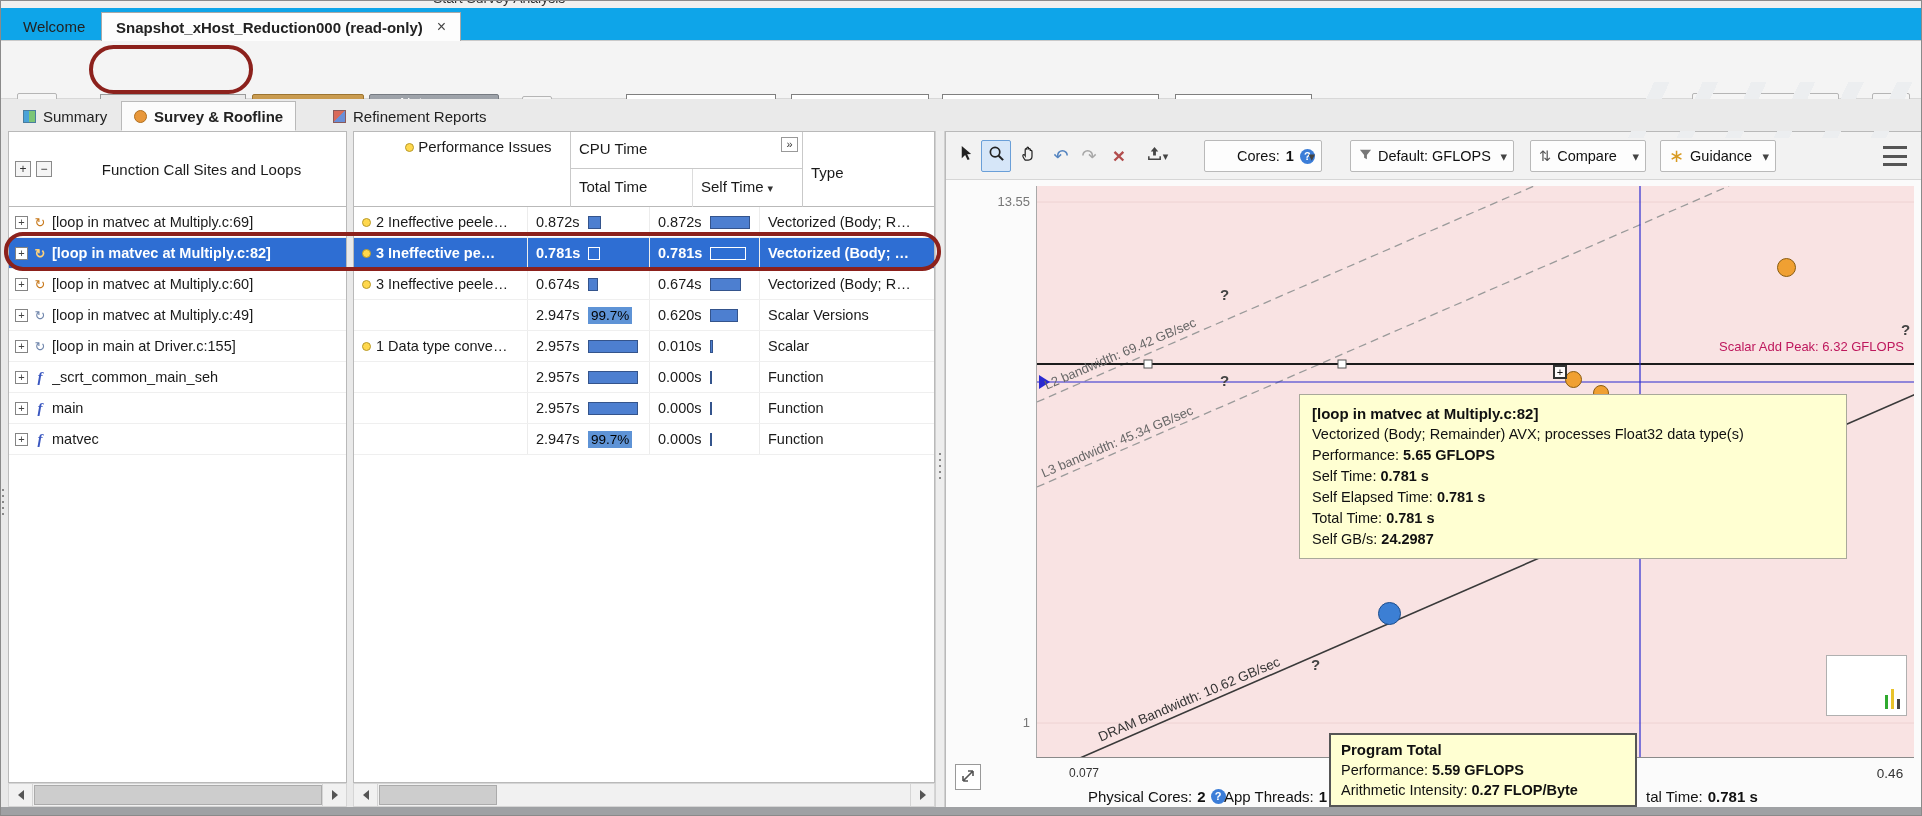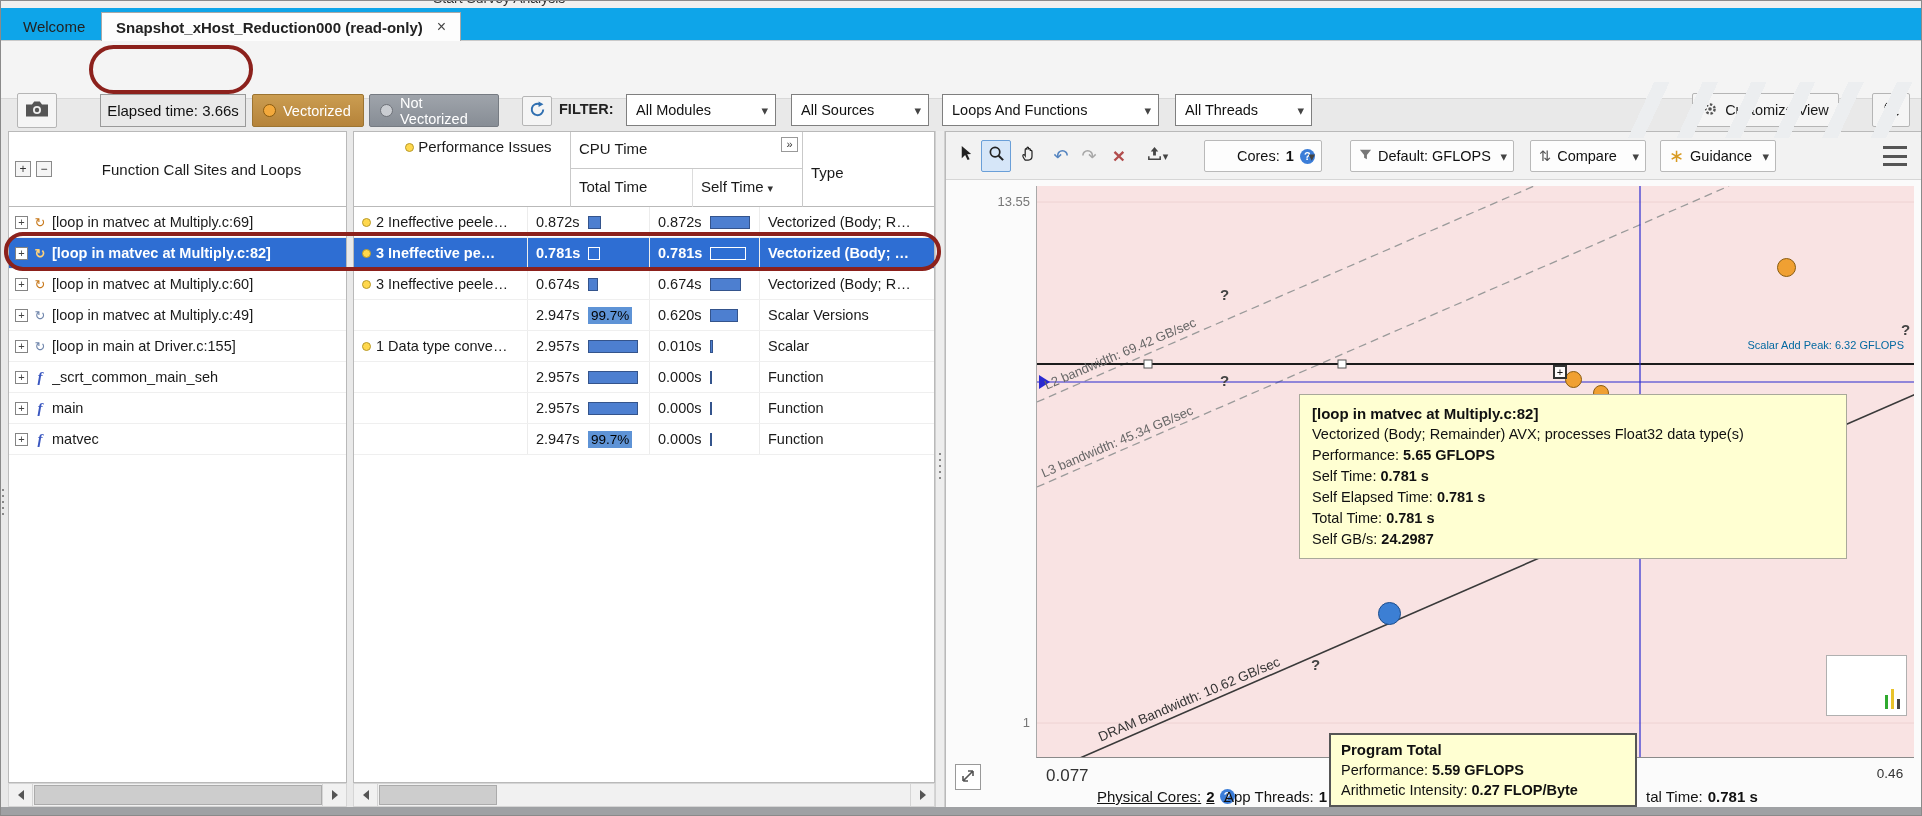--- a/index.html
+++ b/index.html
@@ -183,20 +183,34 @@
     </div>
     <div class="tbtn" style="left:1871px;top:52px;width:38px;height:34px;">
       <span><svg width="17" height="17" viewBox="0 0 18 18">
             <circle cx="7.5" cy="7.5" r="5" fill="none" stroke="#333" stroke-width="1.8"></circle>
             <line x1="11.3" y1="11.3" x2="16" y2="16" stroke="#333" stroke-width="2.2"></line>
           </svg></span>
     </div>
   </div>
   <div class="brand">INTEL ADVISOR 2019</div>
 
+  <div class="viewtabs">
+    <div class="vtab" style="left:10px;">
+      <span class="ticon" style="background:linear-gradient(90deg,#4aa3d8 50%,#7cc576 50%);border:1px solid #4a7d9e;"></span>
+      <span>Summary</span>
+    </div>
+    <div class="vtab active" style="left:120px;">
+      <span class="ticon" style="background:#e8973a;border:1px solid #b06f1e;border-radius:50%;"></span>
+      <span>Survey &amp; Roofline</span>
+    </div>
+    <div class="vtab" style="left:320px;">
+      <span class="ticon" style="background:linear-gradient(135deg,#d86a5a 50%,#6a8fd8 50%);border:1px solid #8a5a5a;"></span>
+      <span>Refinement Reports</span>
+    </div>
+  </div>
 
   <div class="np">
     <div class="np-head">
       <span class="pmh">+</span>
       <span class="pmh">−</span>
       <span class="title">Function Call Sites and Loops</span>
     </div>
     <div id="names-rows">
         <div class="trow">
           <span class="pm">+</span>
@@ -463,21 +477,21 @@
       <div class="burger">
           <div></div>
           <div></div>
           <div></div>
         </div>
     </div>
 
     <div class="axlab" style="left:30px;top:62px;width:54px;text-align:right;color:#777;">13.55</div>
     <div class="axlab" style="left:30px;top:583px;width:54px;text-align:right;color:#777;">1</div>
     <div class="axlab" style="left:96px;top:58px;writing-mode:vertical-rl;letter-spacing:1px;color:#999;">GFLOPS</div>
-    <div class="axlab" style="left:100px;top:634px;width:60px;color:#333;font-size:17px;">0.077</div>
+    <div class="axlab" style="left:108px;top:634px;width:60px;text-align:center;color:#333;font-size:12px;">0.077</div>
     <div class="axlab" style="left:914px;top:634px;width:60px;text-align:center;color:#333;font-size:13.5px;">0.46</div>
     <div class="axlab" style="right:10px;top:600px;color:#888;">FLOP/Byte (Arithmetic Intensity)</div>
 
     <div class="plot">
       <svg width="878" height="572" viewBox="0 0 878 572" style="position:absolute;left:0;top:0;">
         <line x1="0" y1="16" x2="878" y2="16" stroke="#eed2d2"></line>
         <line x1="0" y1="537" x2="878" y2="537" stroke="#eed2d2"></line>
         <line x1="0" y1="216" x2="497" y2="0" stroke="#9a9a9a" stroke-width="1.3" stroke-dasharray="8 5"></line>
         <line x1="0" y1="301" x2="692" y2="0" stroke="#9a9a9a" stroke-width="1.3" stroke-dasharray="8 5"></line>
         <line x1="43" y1="572" x2="879" y2="208" stroke="#3a3a3a" stroke-width="1.6"></line>
@@ -485,21 +499,21 @@
         <line x1="0" y1="196" x2="878" y2="196" stroke="#2a2ad0" stroke-width="1.2"></line>
         <line x1="603" y1="0" x2="603" y2="572" stroke="#2a2ad0" stroke-width="1.2"></line>
         <rect x="107" y="174" width="8" height="8" fill="#fff" stroke="#555"></rect>
         <rect x="301" y="174" width="8" height="8" fill="#fff" stroke="#555"></rect>
         <path d="M2 189 L13 196 L2 203 Z" fill="#2a2ad0"></path>
       </svg>
 
       <div class="rot" style="left:8px;top:192px;">L2 bandwidth: 69.42 GB/sec</div>
       <div class="rot" style="left:5px;top:280px;">L3 bandwidth: 45.34 GB/sec</div>
       <div class="rot" style="left:62px;top:544px;color:#333;font-size:13.5px;">DRAM Bandwidth: 10.62 GB/sec</div>
-      <div style="position:absolute;right:10px;top:153px;font-size:11px;color:#0369a1;">Scalar Add Peak: 6.32 GFLOPS</div>
+      <div style="position:absolute;right:10px;top:153px;font-size:13px;color:#be185d;">Scalar Add Peak: 6.32 GFLOPS</div>
 
       <span class="qmark" style="left:183px;top:100px;">?</span>
       <span class="qmark" style="left:864px;top:135px;">?</span>
       <span class="qmark" style="left:183px;top:186px;">?</span>
       <span class="qmark" style="left:274px;top:470px;">?</span>
 
       <div class="dot" style="left:740px;top:72px;width:19px;height:19px;background:#f0a032;border:1.5px solid #8a5c10;"></div>
       <div class="dot" style="left:528px;top:185px;width:17px;height:17px;background:#f0a032;border:1.5px solid #8a5c10;"></div>
       <div class="dot" style="left:556px;top:199px;width:16px;height:16px;background:#f0a032;border:1.5px solid #8a5c10;"></div>
       <div class="selmark" style="left:516px;top:179px;">+</div>
@@ -528,21 +542,21 @@
       <div><span>Arithmetic Intensity: </span><b>0.27 FLOP/Byte</b></div>
     </div>
 
     <div class="expandbtn">
       <span><svg width="16" height="16" viewBox="0 0 16 16">
             <path d="M3 13 L13 3 M3 13 V8 M3 13 H8 M13 3 V8 M13 3 H8" stroke="#555" stroke-width="1.6" fill="none"></path>
           </svg></span>
     </div>
 
     <div class="rl-status">
-      <span class="item" style="left:151px;text-decoration:underline;">
+      <span class="item" style="left:142px;">
         <span>Physical Cores: </span>
           <b>2</b>
         <span class="qhelp">?</span>
       </span>
       <span class="item" style="left:278px;">
         <span>App Threads: </span>
           <b>1</b>
       </span>
       <span class="item" style="left:700px;">
         <span>tal Time: </span>

